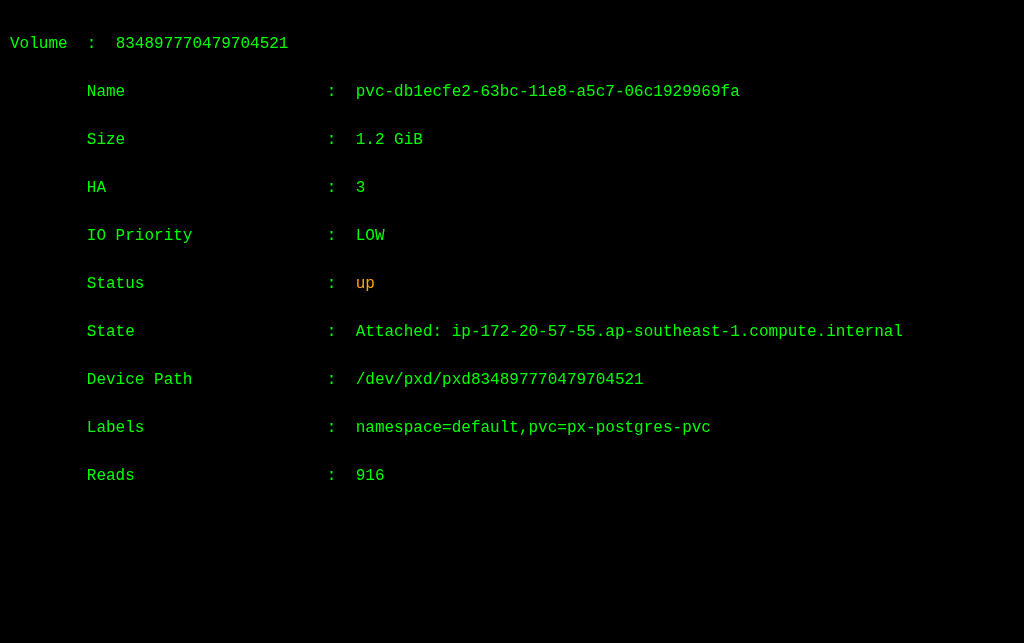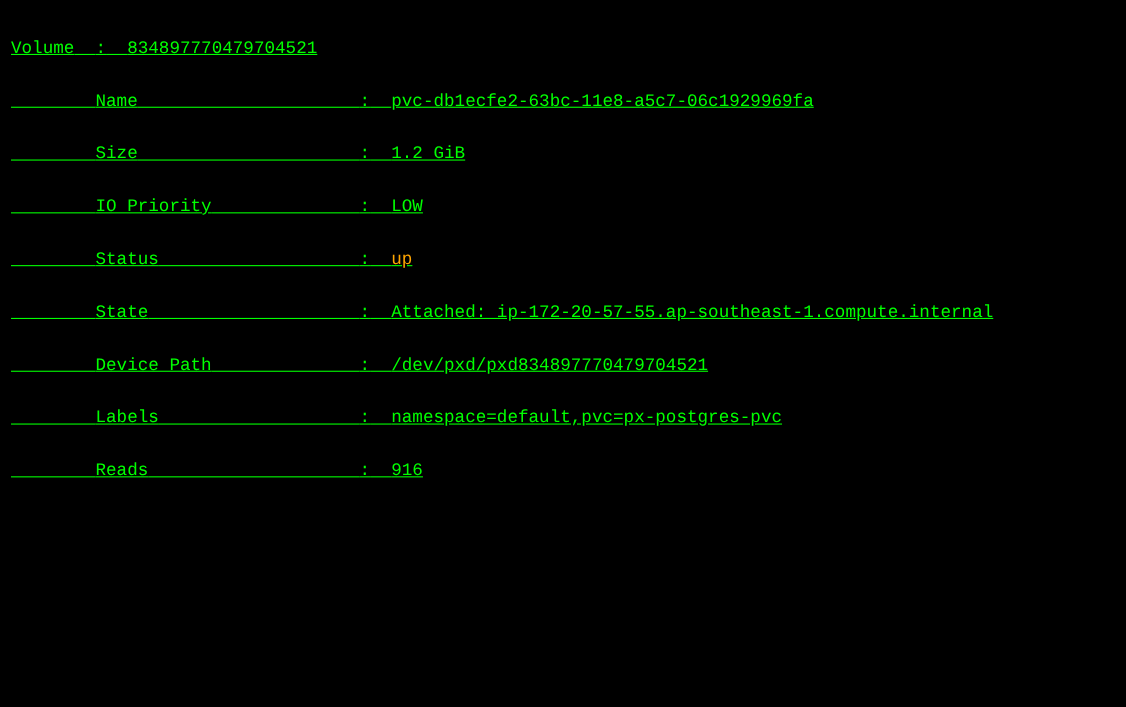--- a/index.html
+++ b/index.html
@@ -18,34 +18,34 @@
       height: 643px;
       overflow: hidden;
     }
     .terminal {
       white-space: pre;
     }
     .line {
       display: block;
       height: 24px;
       line-height: 24px;
-      text-decoration: underline;
     }
     .orange {
       color: #ffa500;
       margin-top: 32px;
     }
   </style>
 </head>
 <body>
 
 <div class="terminal">
 <span class="line"><span>Volume</span>  <span>:</span>  <span>834897770479704521</span></span>
 <span class="line">        <span>Name</span>                     <span>:</span>  <span>pvc-db1ecfe2-63bc-11e8-a5c7-06c1929969fa</span></span>
 <span class="line">        <span>Size</span>                     <span>:</span>  <span>1.2 GiB</span></span>
+<span class="line">        <span>HA</span>                       <span>:</span>  <span>3</span></span>
 <span class="line">        <span>IO Priority</span>              <span>:</span>  <span>LOW</span></span>
 <span class="line">        <span>Status</span>                   <span>:</span>  <span class="orange">up</span></span>
 <span class="line">        <span>State</span>                    <span>:</span>  <span>Attached: ip-172-20-57-55.ap-southeast-1.compute.internal</span></span>
 <span class="line">        <span>Device Path</span>              <span>:</span>  <span>/dev/pxd/pxd834897770479704521</span></span>
 <span class="line">        <span>Labels</span>                   <span>:</span>  <span>namespace=default,pvc=px-postgres-pvc</span></span>
 <span class="line">        <span>Reads</span>                    <span>:</span>  <span>916</span></span>
 
 
 
 

